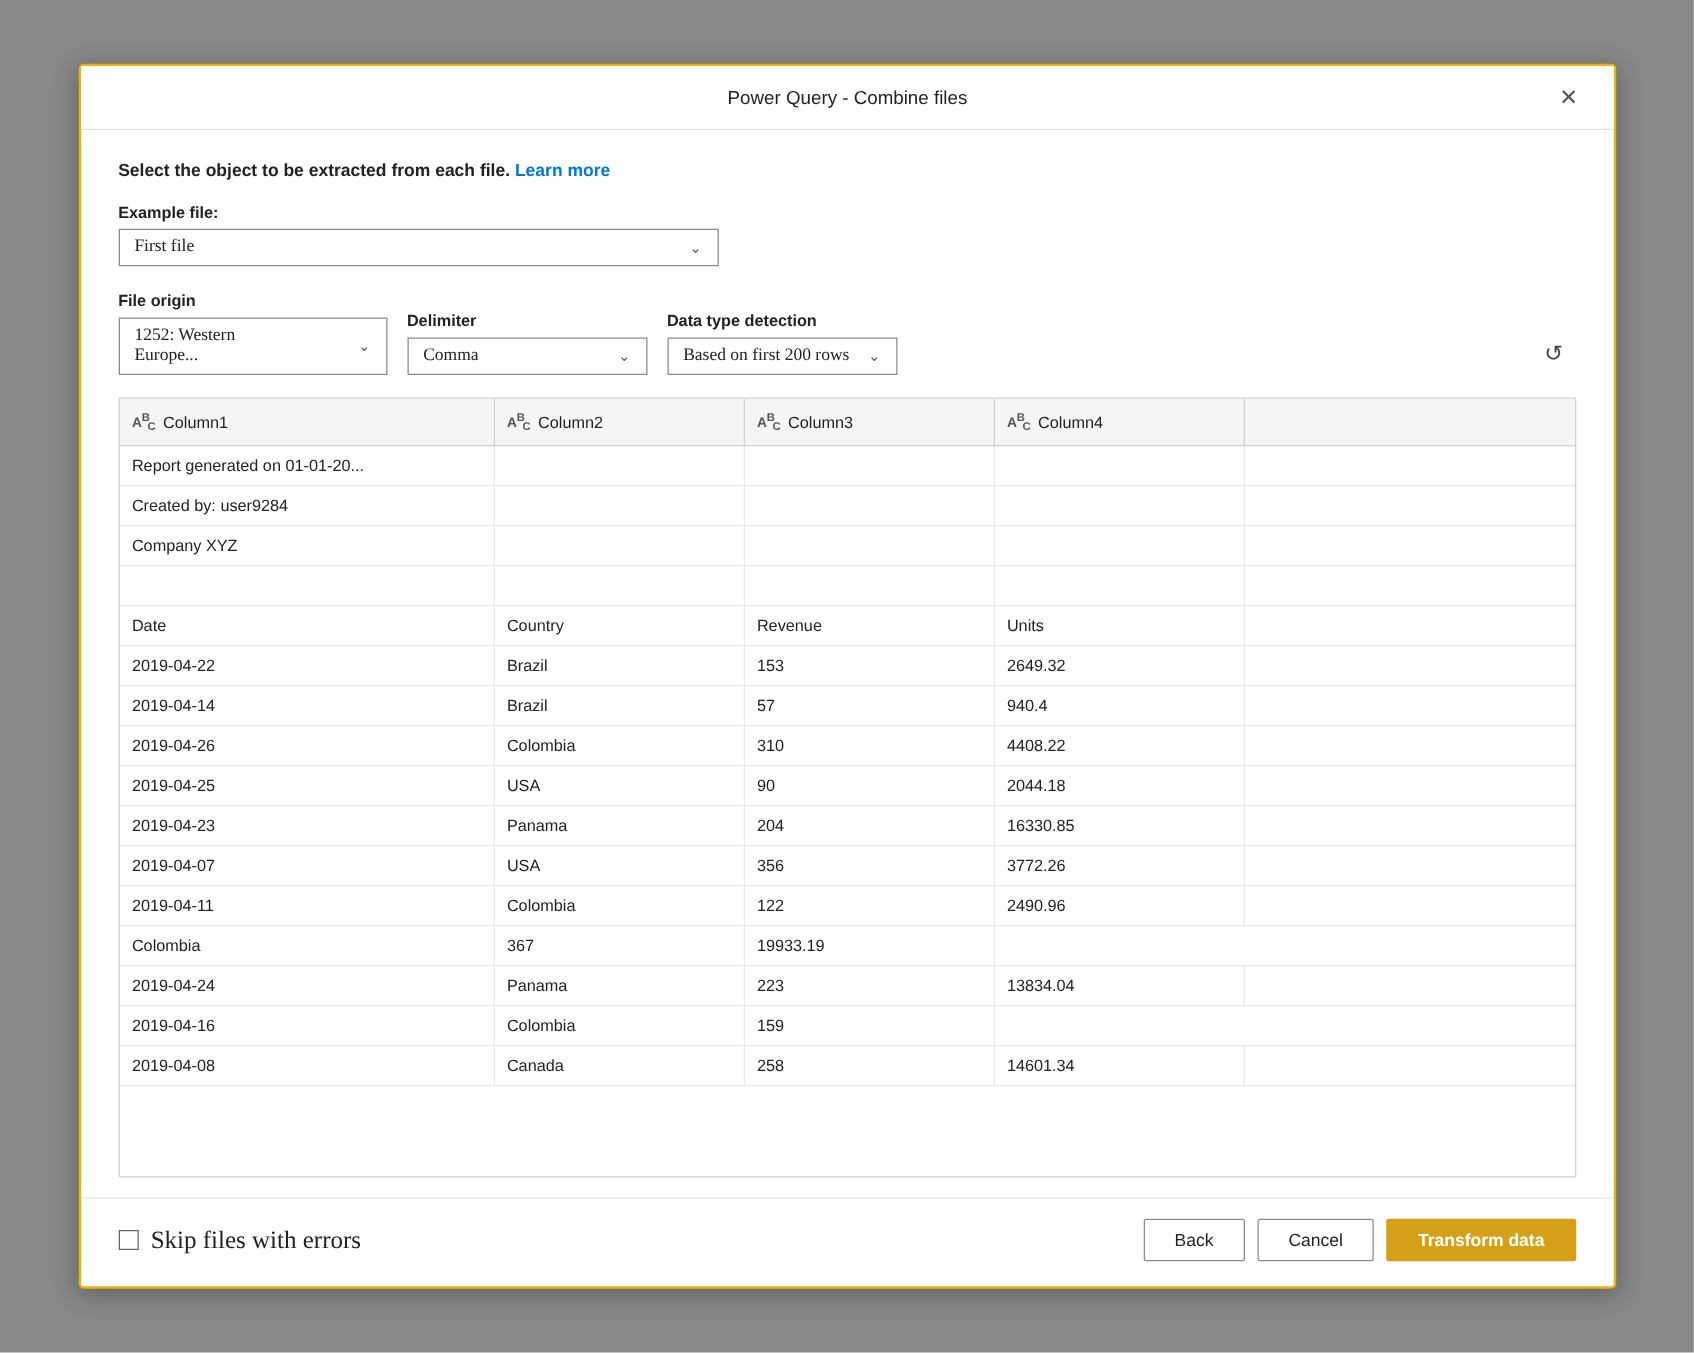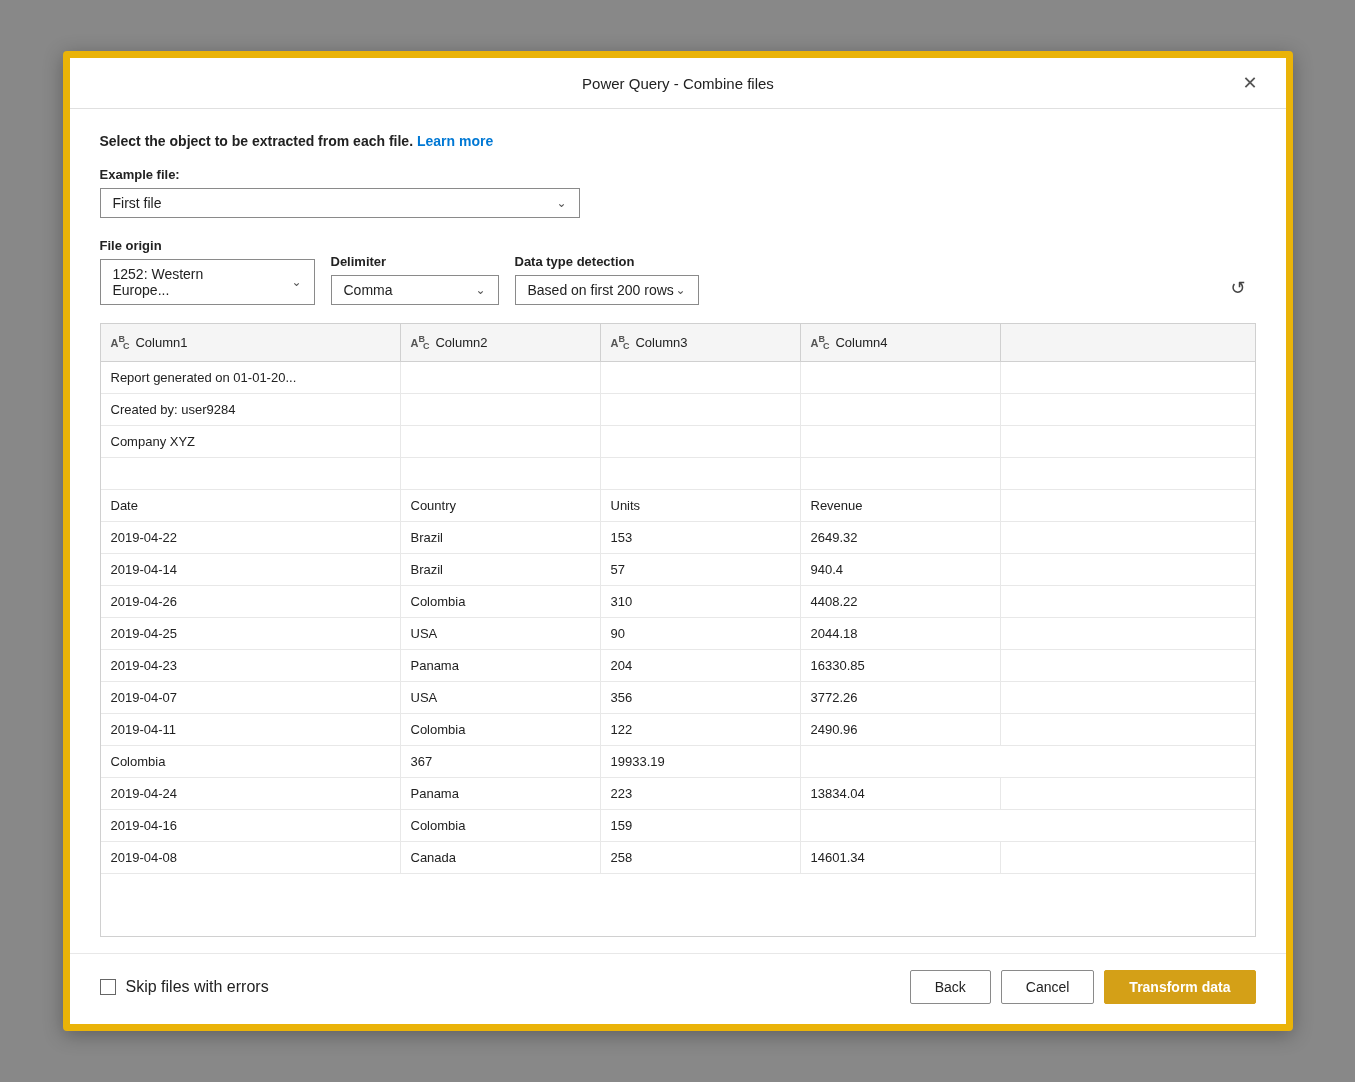--- a/index.html
+++ b/index.html
@@ -9,21 +9,21 @@
       justify-content: center;
       align-items: center;
       min-height: 100vh;
       font-family: 'Segoe UI', Arial, sans-serif;
       font-size: 14px;
     }
     .dialog {
       background: #fff;
       width: 1230px;
       min-height: 980px;
-      border: 7px solid #eab308;
+      border: 2px solid #eab308;
       border-radius: 4px;
       display: flex;
       flex-direction: column;
       position: relative;
       box-shadow: 0 4px 20px rgba(0,0,0,0.3);
     }
     .title-bar {
       display: flex;
       align-items: center;
       justify-content: space-between;
@@ -75,40 +75,41 @@
     .dropdown {
       display: flex;
       align-items: center;
       justify-content: space-between;
       border: 1px solid #8a8a8a;
       padding: 6px 12px;
       cursor: pointer;
       background: #fff;
       color: #222;
       font-size: 14px;
+      font-family: Liberation Serif, serif;
     }
     .example-file-dropdown {
       width: 480px;
     }
     .controls-row {
       display: flex;
       align-items: flex-end;
       gap: 16px;
       margin-bottom: 18px;
     }
     .control-group {
       display: flex;
       flex-direction: column;
     }
     .file-origin-dropdown {
       width: 215px;
       gap: 44px;
     }
     .delimiter-dropdown {
-      width: 168px;
+      width: 192px;
     }
     .data-type-dropdown {
       width: 184px;
     }
     .refresh-btn {
       background: none;
       border: none;
       cursor: pointer;
       font-size: 18px;
       color: #444;
@@ -184,22 +185,23 @@
     }
     .checkbox {
       width: 16px;
       height: 16px;
       border: 1.5px solid #666;
       background: #fff;
       cursor: pointer;
       flex-shrink: 0;
     }
     .skip-label {
-      font-size: 16px;
-      color: #222;
+      font-size: 20px;
+      color: #222;
+      font-family: Liberation Serif, serif;
     }
     .footer-buttons {
       display: flex;
       gap: 10px;
     }
     .btn {
       padding: 8px 24px;
       font-size: 14px;
       cursor: pointer;
       border-radius: 2px;
@@ -319,22 +321,22 @@
           <div class="table-row">
             <div class="table-cell"></div>
             <div class="table-cell"></div>
             <div class="table-cell"></div>
             <div class="table-cell"></div>
             <div class="table-cell"></div>
           </div>
           <div class="table-row">
             <div class="table-cell">Date</div>
             <div class="table-cell">Country</div>
+            <div class="table-cell">Revenue</div>
             <div class="table-cell">Units</div>
-            <div class="table-cell">Revenue</div>
             <div class="table-cell"></div>
           </div>
           <div class="table-row">
             <div class="table-cell">2019-04-22</div>
             <div class="table-cell">Brazil</div>
             <div class="table-cell">153</div>
             <div class="table-cell">2649.32</div>
             <div class="table-cell"></div>
           </div>
           <div class="table-row">

